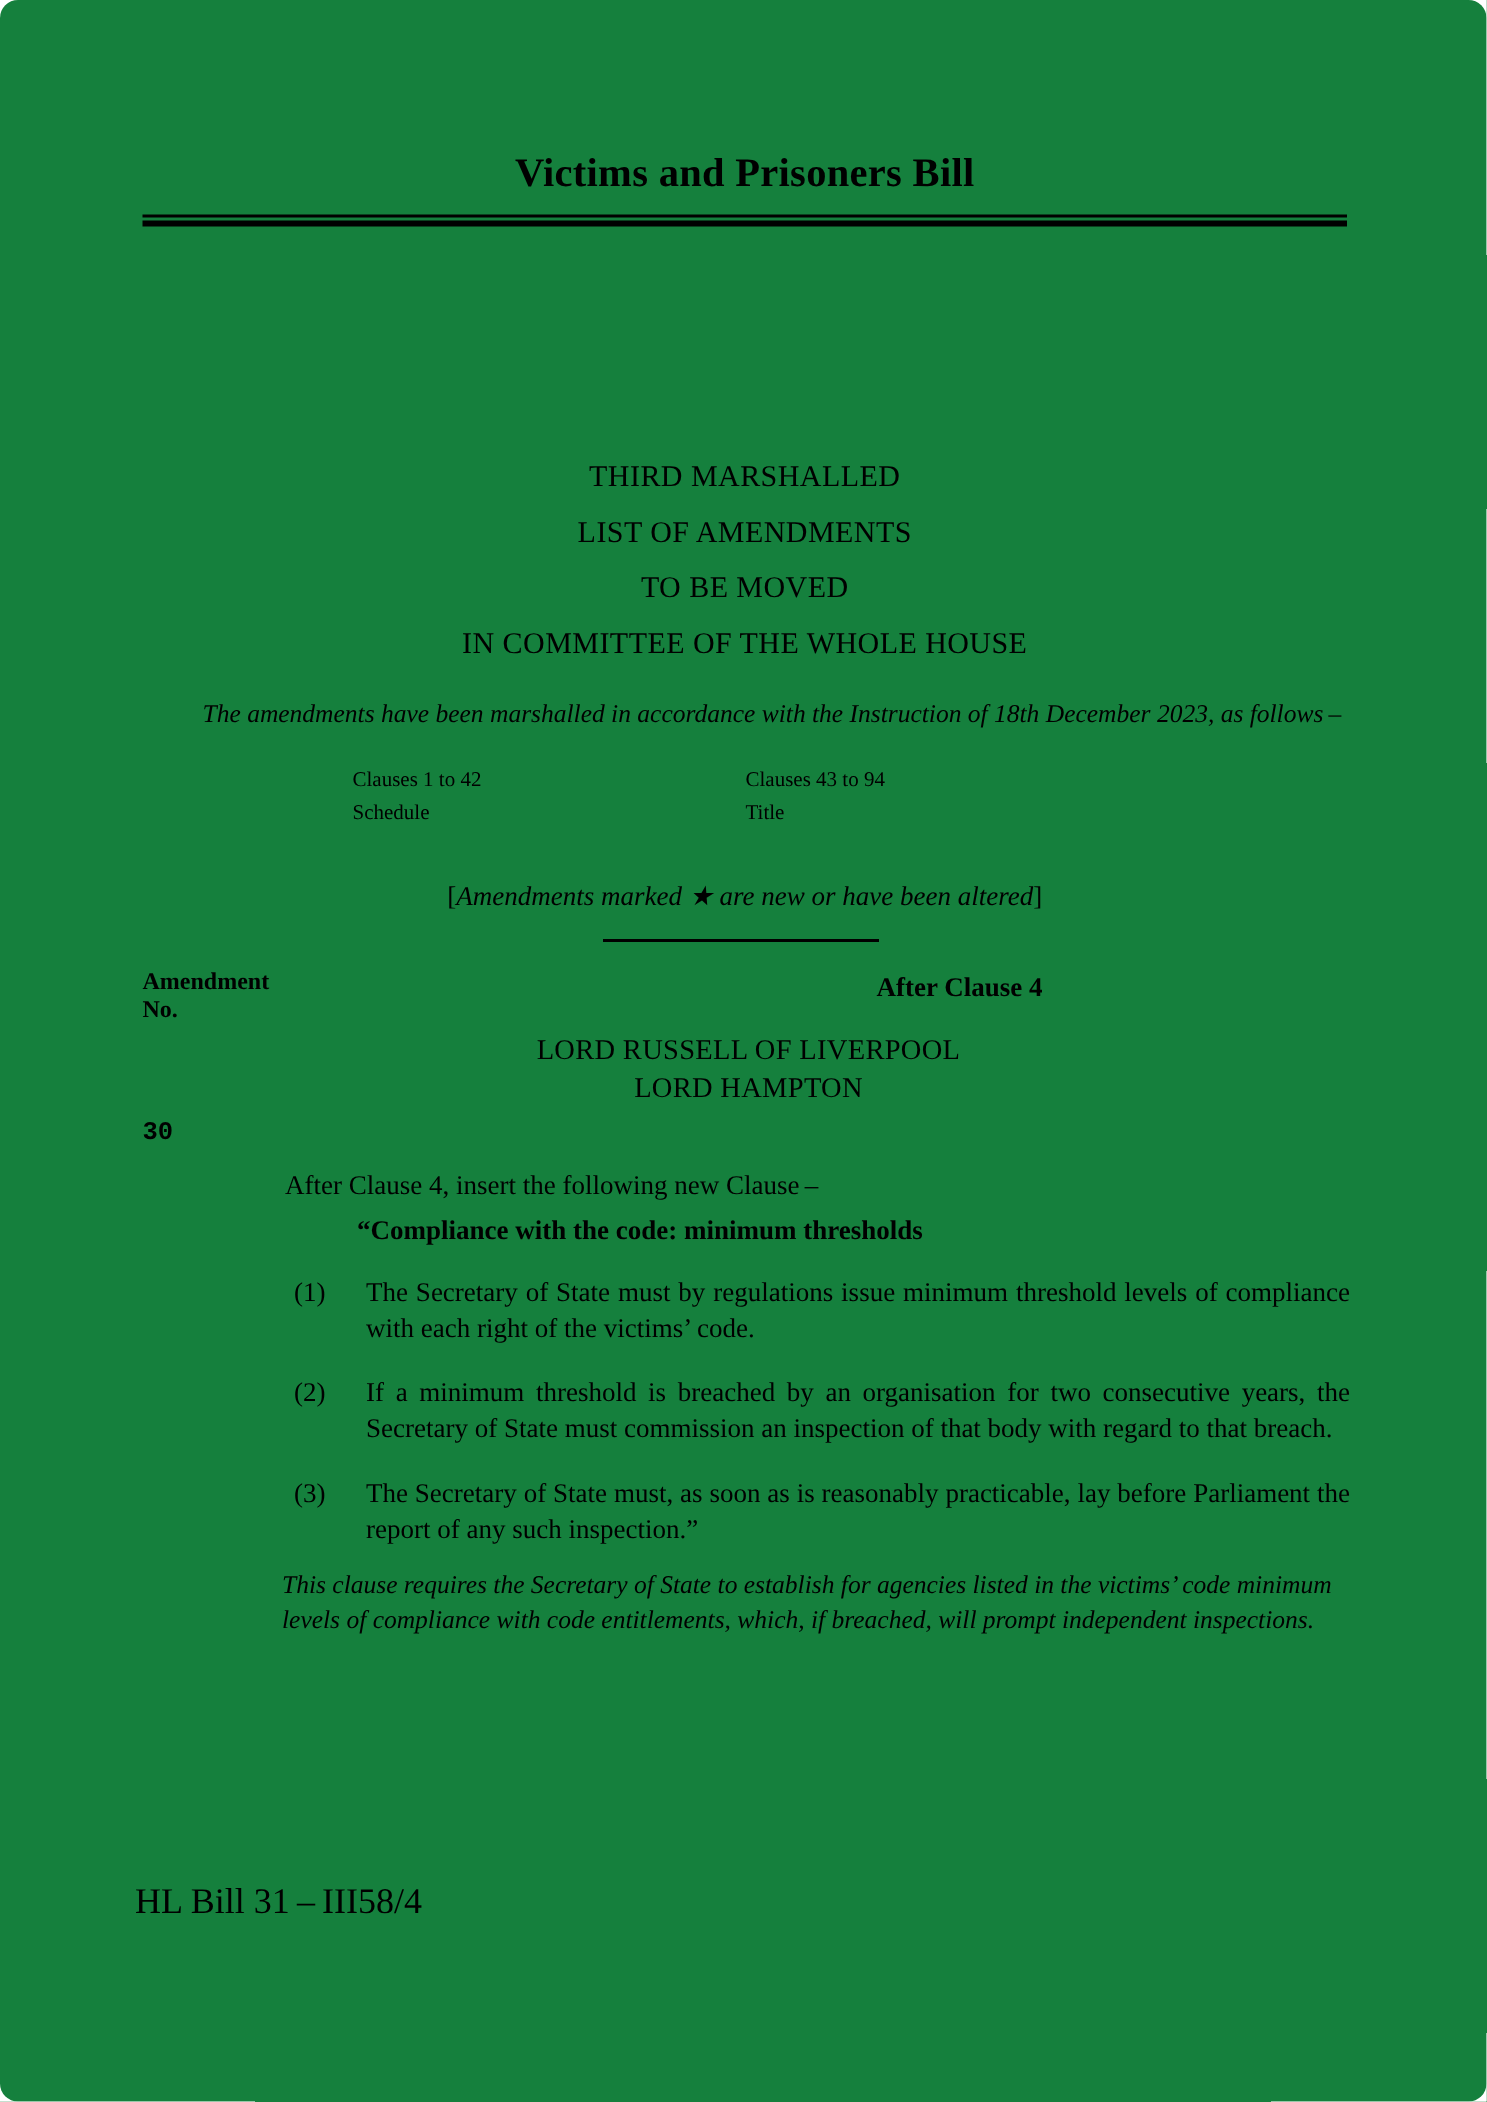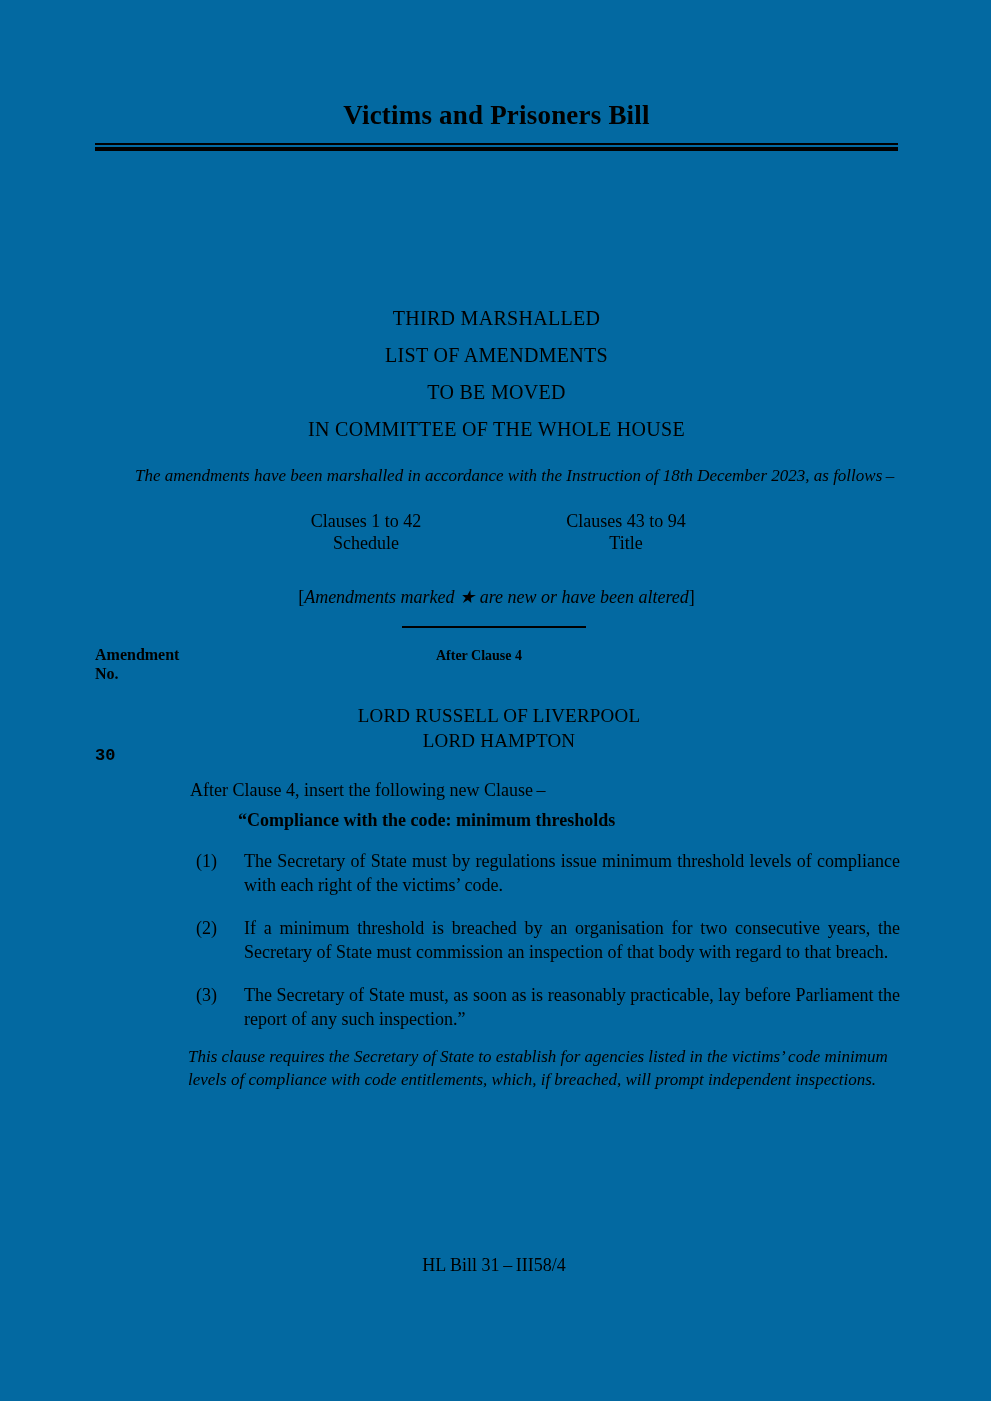--- a/index.html
+++ b/index.html
@@ -9,22 +9,23 @@
   }
   body {
     font-family: "Liberation Serif", "DejaVu Serif", serif;
     color: #000000;
   }
   .page {
     position: relative;
     width: 991px;
     height: 1401px;
     margin: 0 auto;
-    background: #0369a1;
+    background: #15803d;
     overflow: hidden;
+    border-radius: 12px;
   }
 
   
   .title-block {
     position: absolute;
     left: 95px;
     top: 100px;
     width: 803px;
   }
   .doc-title {
@@ -78,23 +79,22 @@
     display: inline-block;
     width: 40px;
   }
 
   
   .clause-columns {
     position: absolute;
     left: 235px;
     top: 510px;
     width: 520px;
-    font-size: 18px;
+    font-size: 14px;
     line-height: 22px;
-    text-align: center;
   }
   .clause-row {
     display: flex;
   }
   .clause-col-a { width: 262px; }
   .clause-col-b { width: 258px; }
 
   
   .star-note {
     position: absolute;
@@ -121,33 +121,33 @@
     position: absolute;
     left: 95px;
     top: 645px;
     width: 180px;
     font-size: 16px;
     font-weight: bold;
     line-height: 19px;
   }
   .section-title {
     position: absolute;
-    left: 279px;
+    left: 295px;
     top: 648px;
     width: 400px;
-    text-align: center;
-    font-size: 14px;
+    text-align: right;
+    font-size: 18px;
     font-weight: bold;
   }
 
   
   .sponsors {
     position: absolute;
     left: 195px;
-    top: 703px;
+    top: 688px;
     width: 608px;
     text-align: center;
     font-size: 19px;
     line-height: 25px;
     letter-spacing: 0.2px;
   }
 
   
   .amendment-number {
     position: absolute;
@@ -214,22 +214,22 @@
     display: block;
   }
 
   
   .footer {
     position: absolute;
     left: 90px;
     top: 1255px;
     width: 808px;
     display: flex;
-    justify-content: center;
-    font-size: 18px;
+    justify-content: flex-start;
+    font-size: 24px;
   }
 </style>
 </head>
 <body>
 
 <div class="page">
 
   <div class="title-block">
     <h1 class="doc-title">Victims and Prisoners Bill</h1>
     <div class="double-rule">

